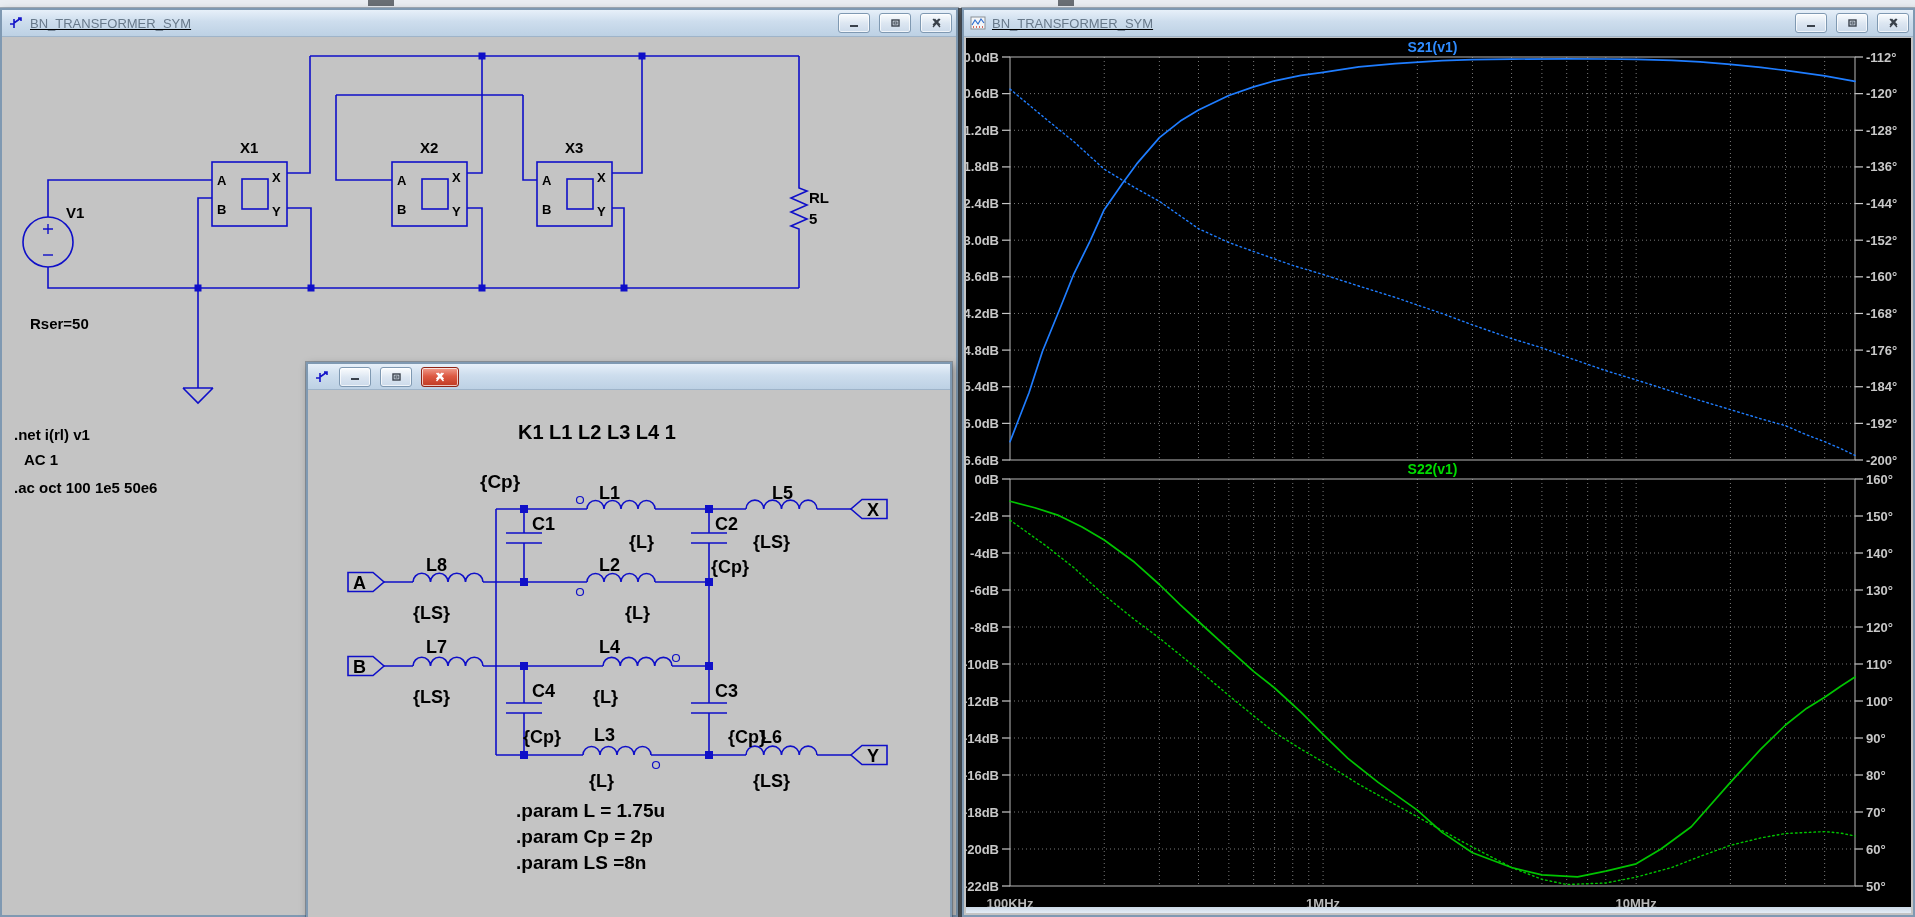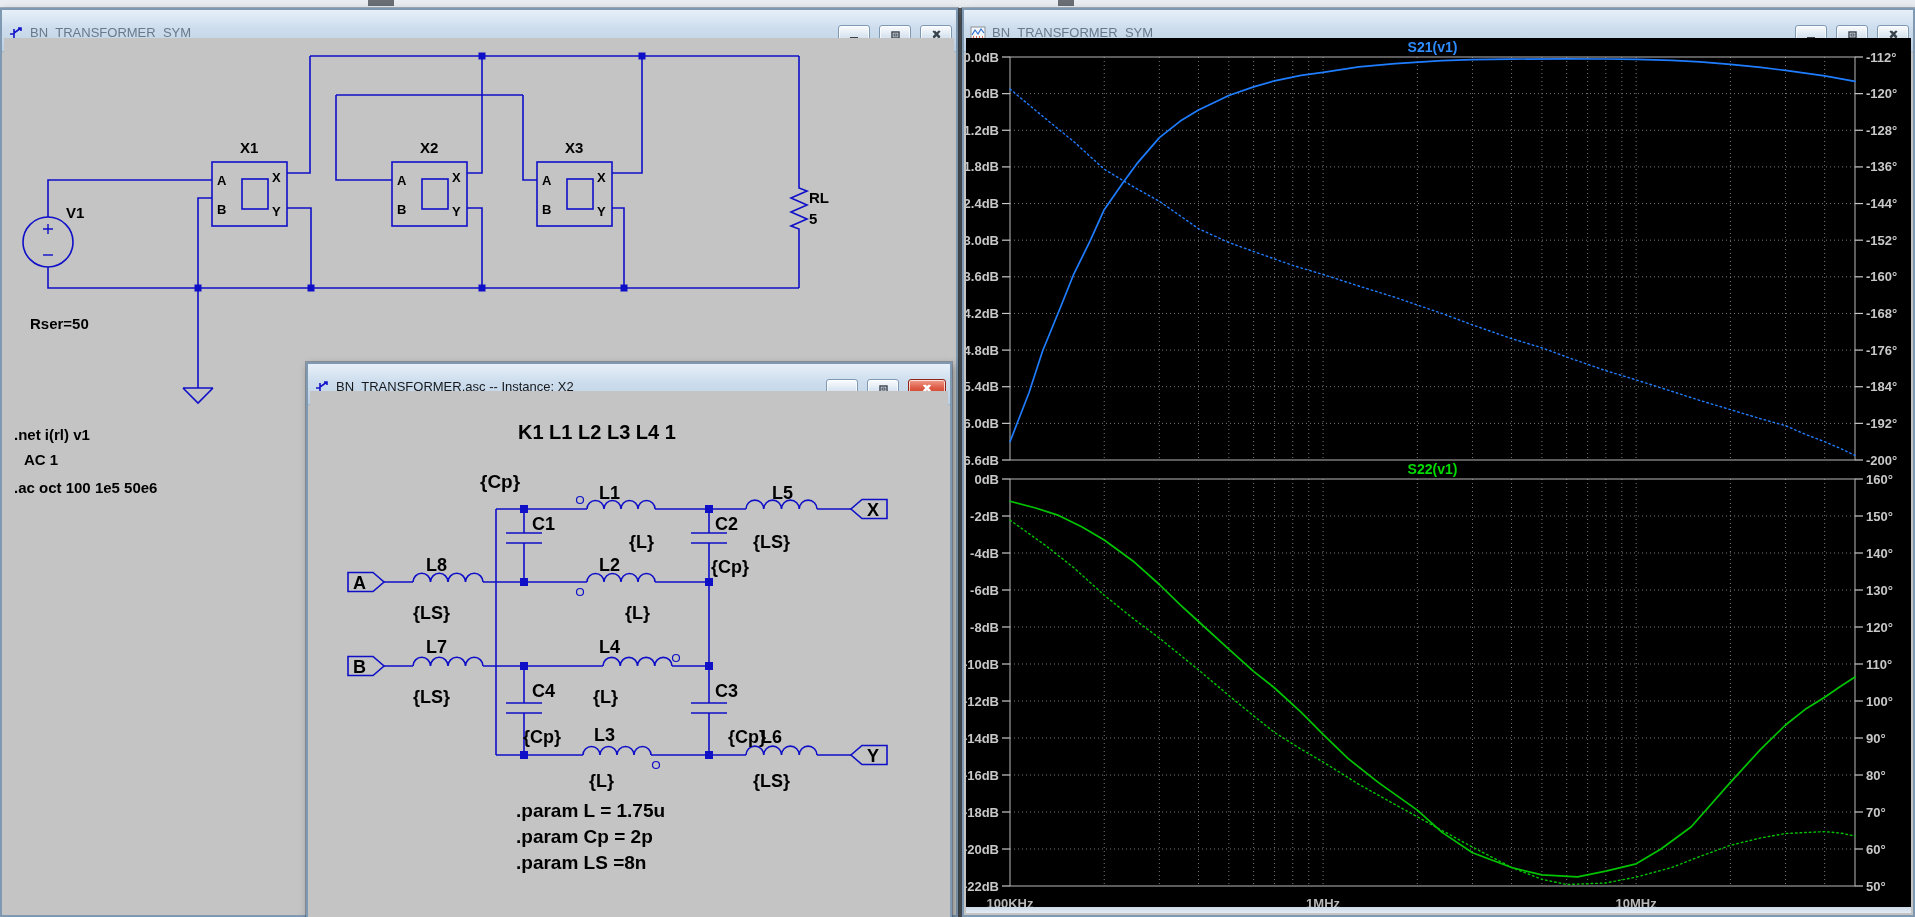--- a/index.html
+++ b/index.html
@@ -11,21 +11,21 @@
   }
   .top-strip{position:absolute;left:0;top:0;width:1915px;height:8px;background:#e9edf2;}
   .tool-fragment{position:absolute;top:0;height:6px;background:#4a4f55;opacity:.8;}
   .win{
     position:absolute;box-sizing:border-box;
     border:2px solid #7f99b2;
     box-shadow:0 0 0 1px rgba(40,60,80,.35), 2px 3px 8px rgba(0,0,0,.35);
     background:#c4c4c4;
   }
   .titlebar{
-    height:26px;display:flex;align-items:flex-start;gap:6px;padding:15px 4px 0 6px;
+    height:26px;display:flex;align-items:center;gap:6px;padding:0 4px 0 6px;
     background:linear-gradient(#e7f0f9,#cddded 45%,#bdd1e4);
     border-bottom:1px solid #9fb4c9;
     user-select:none;
     text-decoration:underline;
   }
   .titlebar .title{
     flex:1;font-size:13px;color:#68798a;white-space:nowrap;overflow:hidden;
   }
   .titlebar.active .title{color:#16181b;}
   .winbtn{
@@ -140,21 +140,20 @@
         </g>
     </svg>
   </div>
 </div>
 
 <div class="win" id="win-inst" style="left:306px;top:362px;width:646px;height:558px;z-index:5;">
   <div class="titlebar active" style="height:25px;">
     <svg class="icon16" viewBox="0 0 16 16">
       <path d="M2,9 L6,9 M6,4 L6,13 M6,8 L13,3 M10,3 l3,0 l0,3" stroke="#1414c8" stroke-width="1.6" fill="none"></path>
     </svg>
-    <span class="title">BN_TRANSFORMER.asc -- Instance: X2</span>
     <div class="winbtn">
         <svg width="12" height="9" viewBox="0 0 12 9">
           <path d="M2,7 H10" stroke="#39414b" stroke-width="2"></path>
         </svg>
       </div>
     <div class="winbtn">
         <svg width="11" height="10" viewBox="0 0 11 10">
           <rect x="2" y="2" width="7" height="6" fill="none" stroke="#39414b" stroke-width="1.4"></rect>
           <rect x="4" y="4" width="3" height="2" fill="none" stroke="#39414b" stroke-width="1"></rect>
         </svg>

